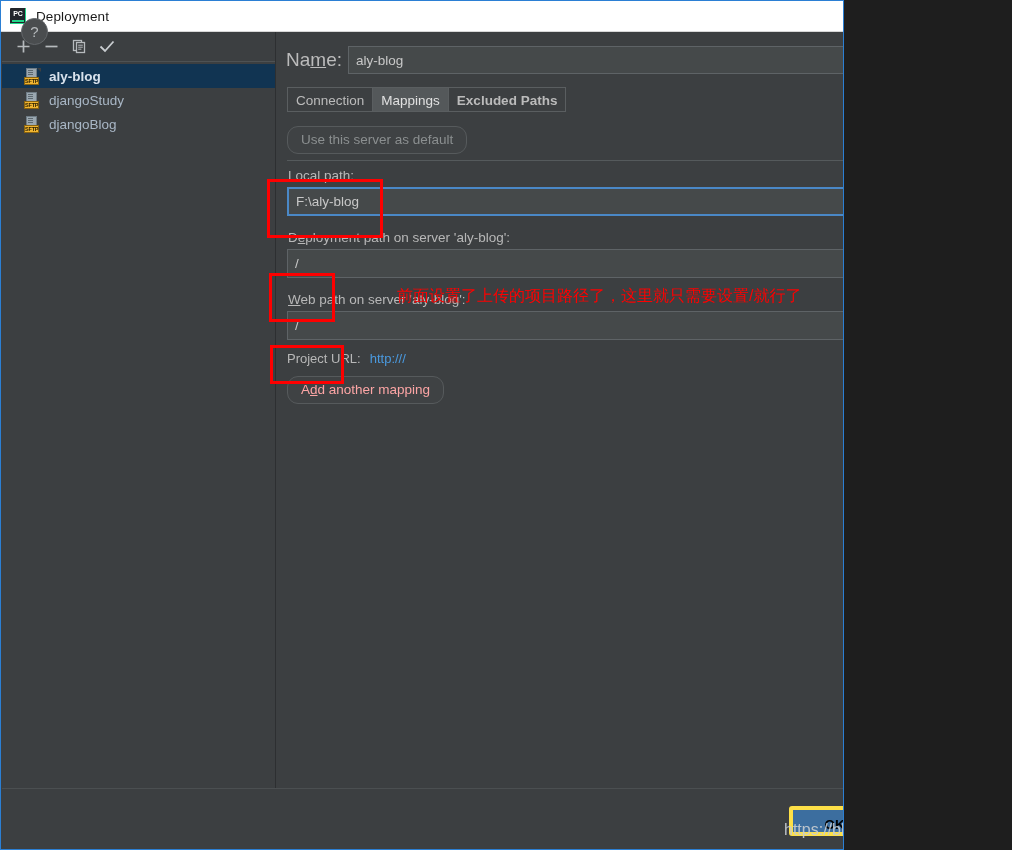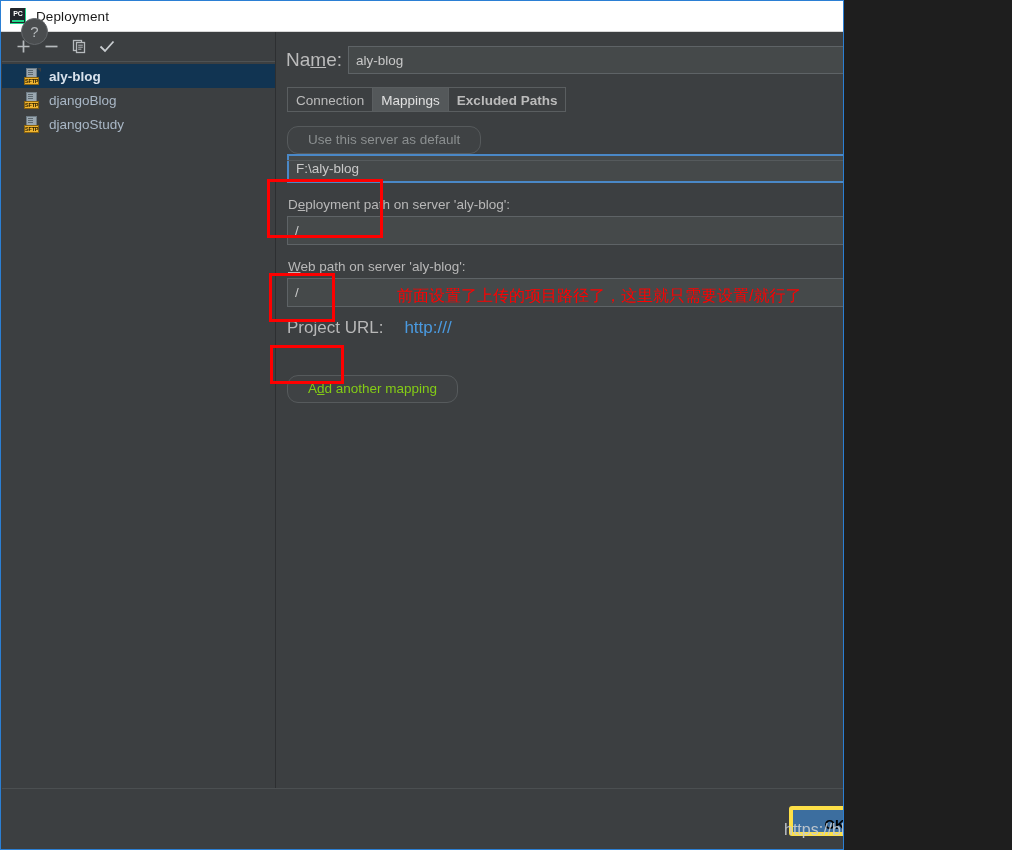--- a/index.html
+++ b/index.html
@@ -251,33 +251,32 @@
   }
 
   .tab-body {
     padding: 14px 22px 0 11px;
   }
 
   .flat-button {
     display: inline-block;
     height: 28px;
     line-height: 26px;
-    padding: 0 20px;
+    padding: 0 13px;
     font-size: 13.5px;
     color: #8b8f90;
     background: #3f4244;
     border: 1px solid #565a5c;
     border-radius: 11px;
     box-sizing: border-box;
     cursor: default;
   }
   .enabled-button {
-    color: #84cc16;
-    cursor: pointer;
-    margin-top: 27px;
+    color: #fca5a5;
+    cursor: pointer;
   }
   .enabled-button u { text-decoration: underline; }
 
   .field-label {
     font-size: 13.5px;
     color: #b8b8b8;
     margin: 14px 0 4px 1px;
   }
   .field-label u { text-decoration: underline; }
 
@@ -311,25 +310,25 @@
   .path-row.focused .path-input,
   .path-row.focused .browse-btn {
     border-color: #4a88c7;
     border-width: 2px;
   }
   .path-row.focused .path-input { border-right: none; }
   .path-row.nobrowse .path-input { border-right: 1px solid #5e6366; }
 
   .project-url-row {
     margin-top: 11px;
-    font-size: 17px;
+    font-size: 13px;
     color: #b8b8b8;
     display: flex;
     align-items: center;
-    gap: 21px;
+    gap: 9px;
   }
   .project-url-link {
     color: #4a9ae0;
     cursor: pointer;
   }
 
   .add-mapping-wrap { margin-top: 10px; }
 
   
   .bottom-bar {
@@ -462,29 +461,29 @@
           <span class="badge">SFTP</span>
         </span>
         <span class="label">aly-blog</span>
       </div>
       <div class="server-row">
         <span class="sftp-icon">
           <span class="doc"></span>
             <span class="fold"></span>
           <span class="badge">SFTP</span>
         </span>
-        <span class="label">djangoBlog</span>
+        <span class="label">djangoStudy</span>
       </div>
       <div class="server-row">
         <span class="sftp-icon">
           <span class="doc"></span>
             <span class="fold"></span>
           <span class="badge">SFTP</span>
         </span>
-        <span class="label">djangoStudy</span>
+        <span class="label">djangoBlog</span>
       </div>
     </div>
   </div>
 
   <div class="right-panel">
 
     <div class="name-row">
       <span class="name-label"><span>Na</span><u>m</u><span>e:</span></span>
       <input class="name-input" type="text" value="aly-blog" style="">
     </div>
@@ -493,20 +492,21 @@
       <div class="tab">Connection</div>
       <div class="tab active">Mappings</div>
       <div class="tab">Excluded Paths</div>
     </div>
     <div class="tab-underline"></div>
 
     <div class="tab-body">
 
       <div class="flat-button">Use this server as default</div>
 
+      <div class="field-label"><u>L</u><span>ocal path:</span></div>
       <div class="path-row focused">
         <input class="path-input" type="text" value="F:\aly-blog" style="">
         <span class="browse-btn">
           <svg width="18" height="14" viewBox="0 0 18 14">
             <path d="M1 12 V3 H6.5 L8 4.8 H14 V5.8 H4.6 L1.6 12 Z" fill="#9fa4a7"></path>
             <path d="M4.8 6.6 H17 L14.4 12.4 H2.2 Z" fill="#9fa4a7"></path>
           </svg>
         </span>
       </div>
 

